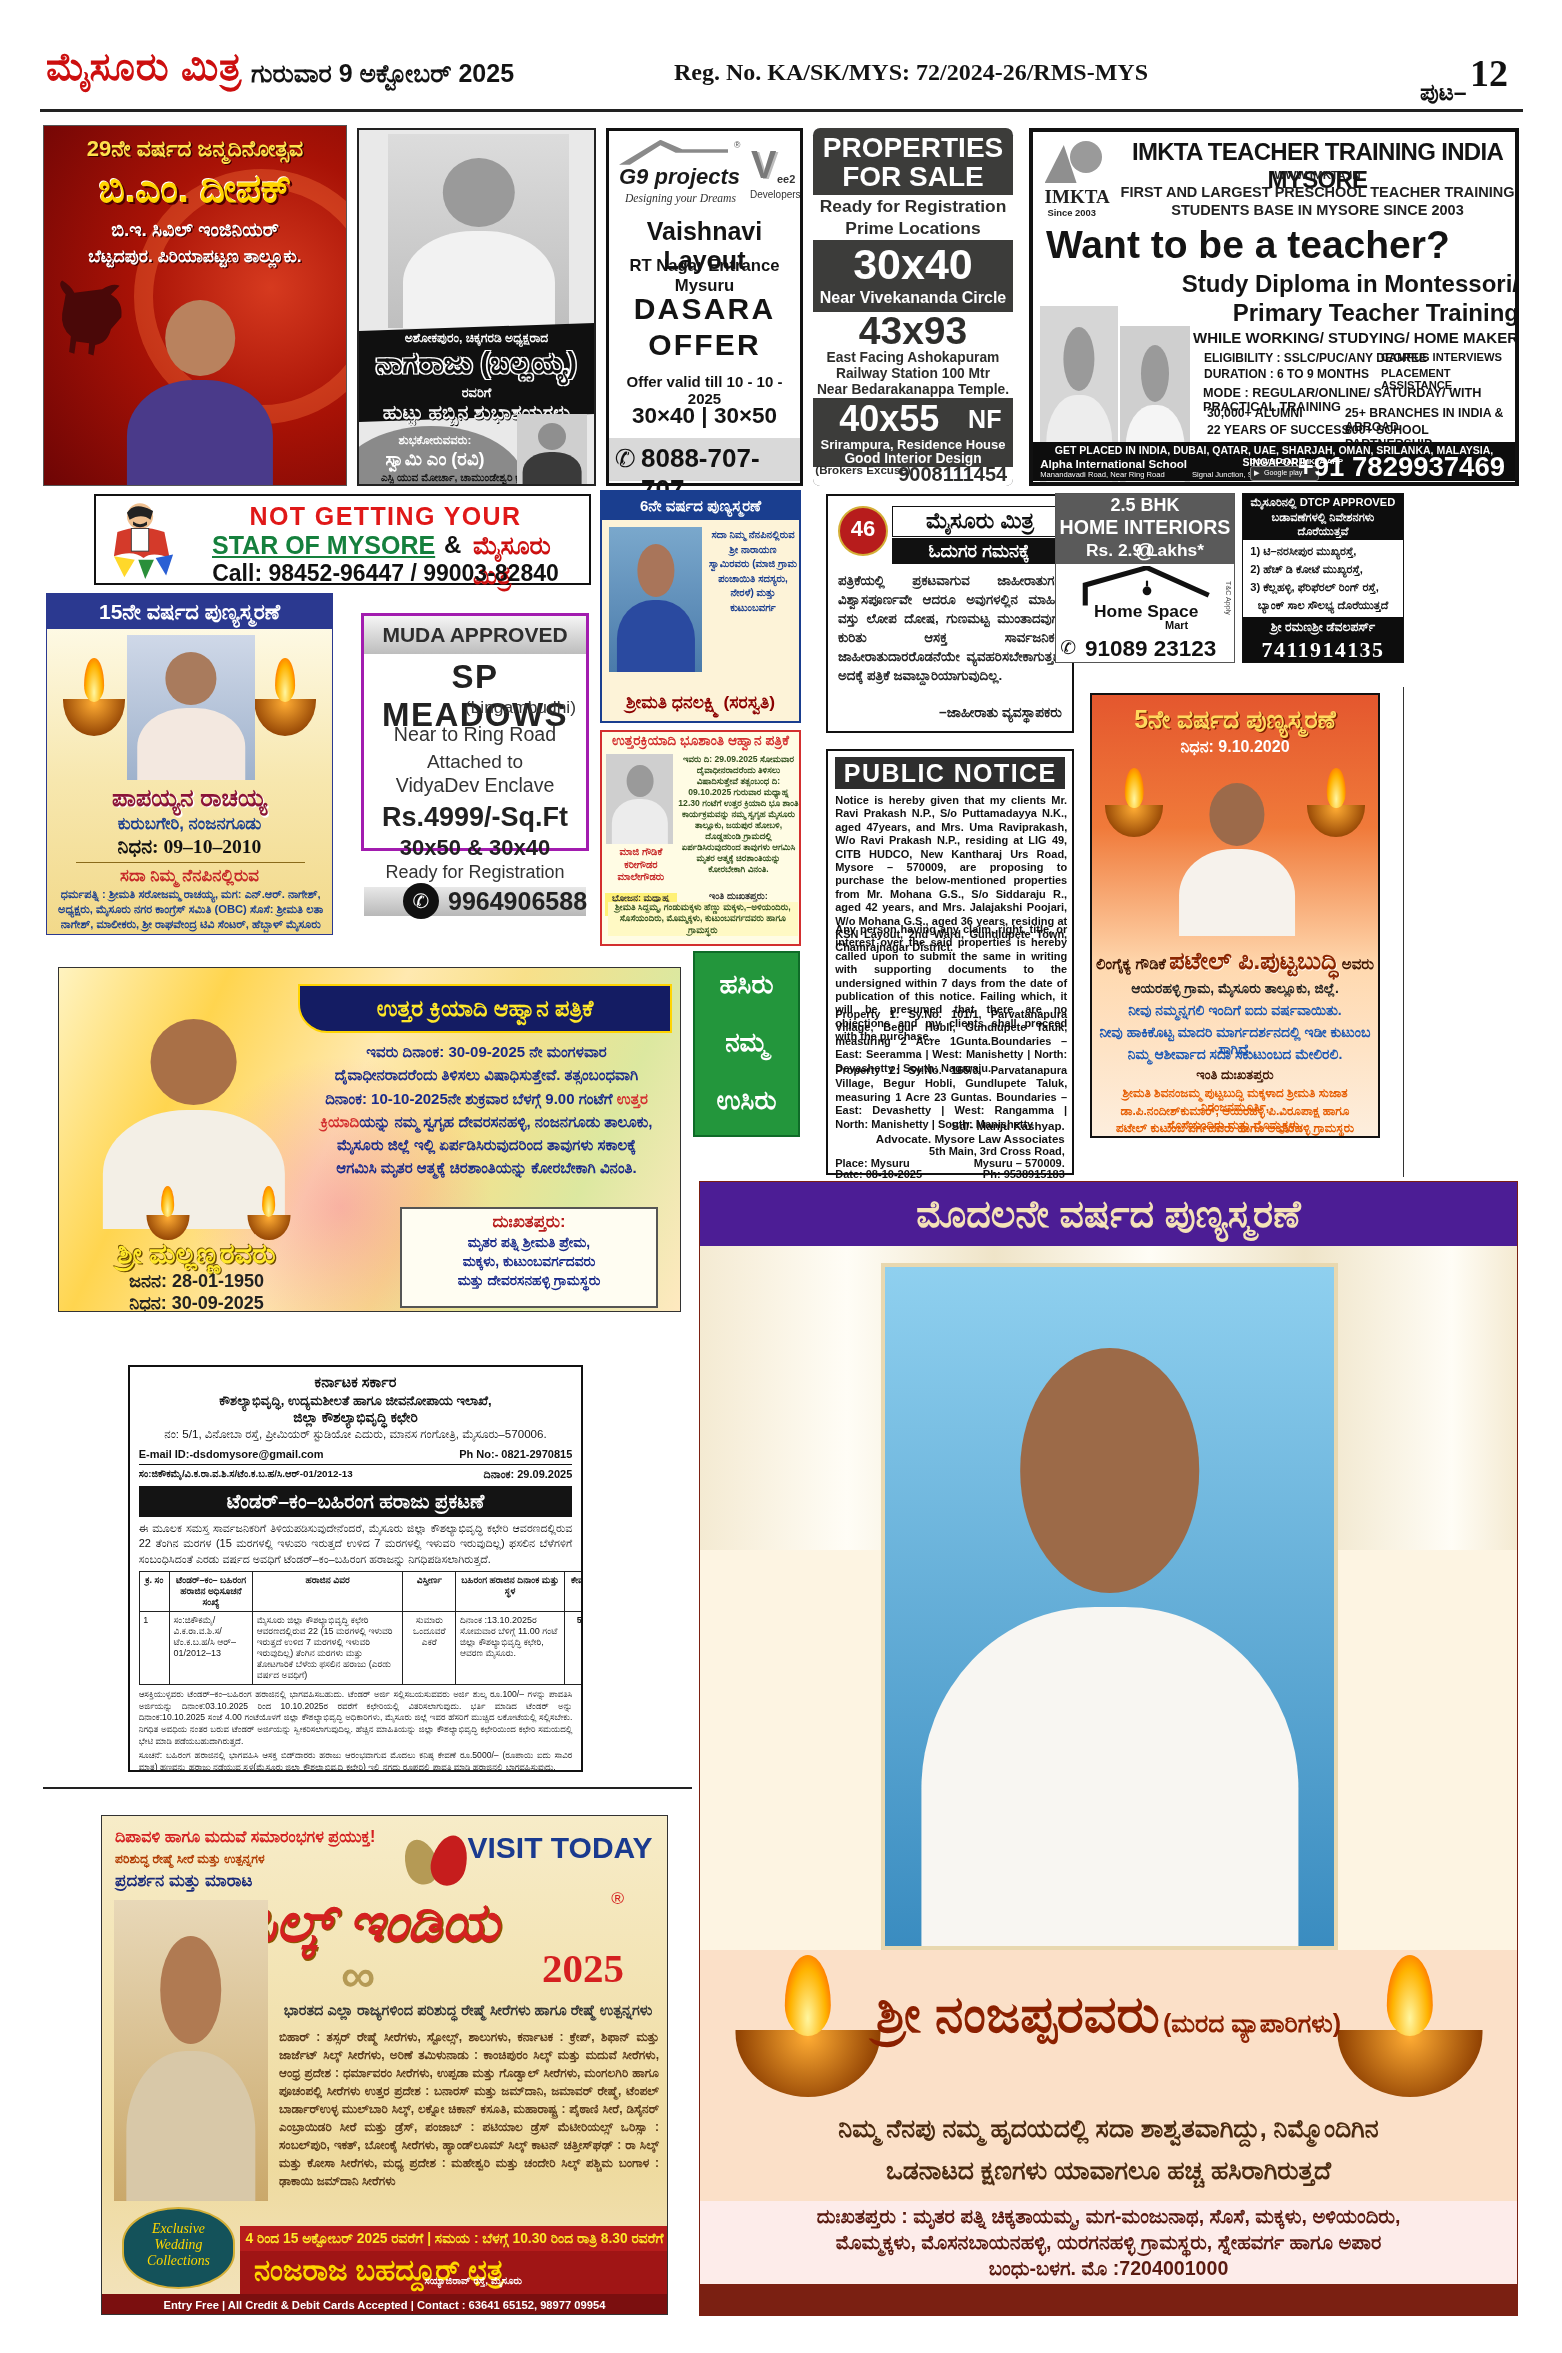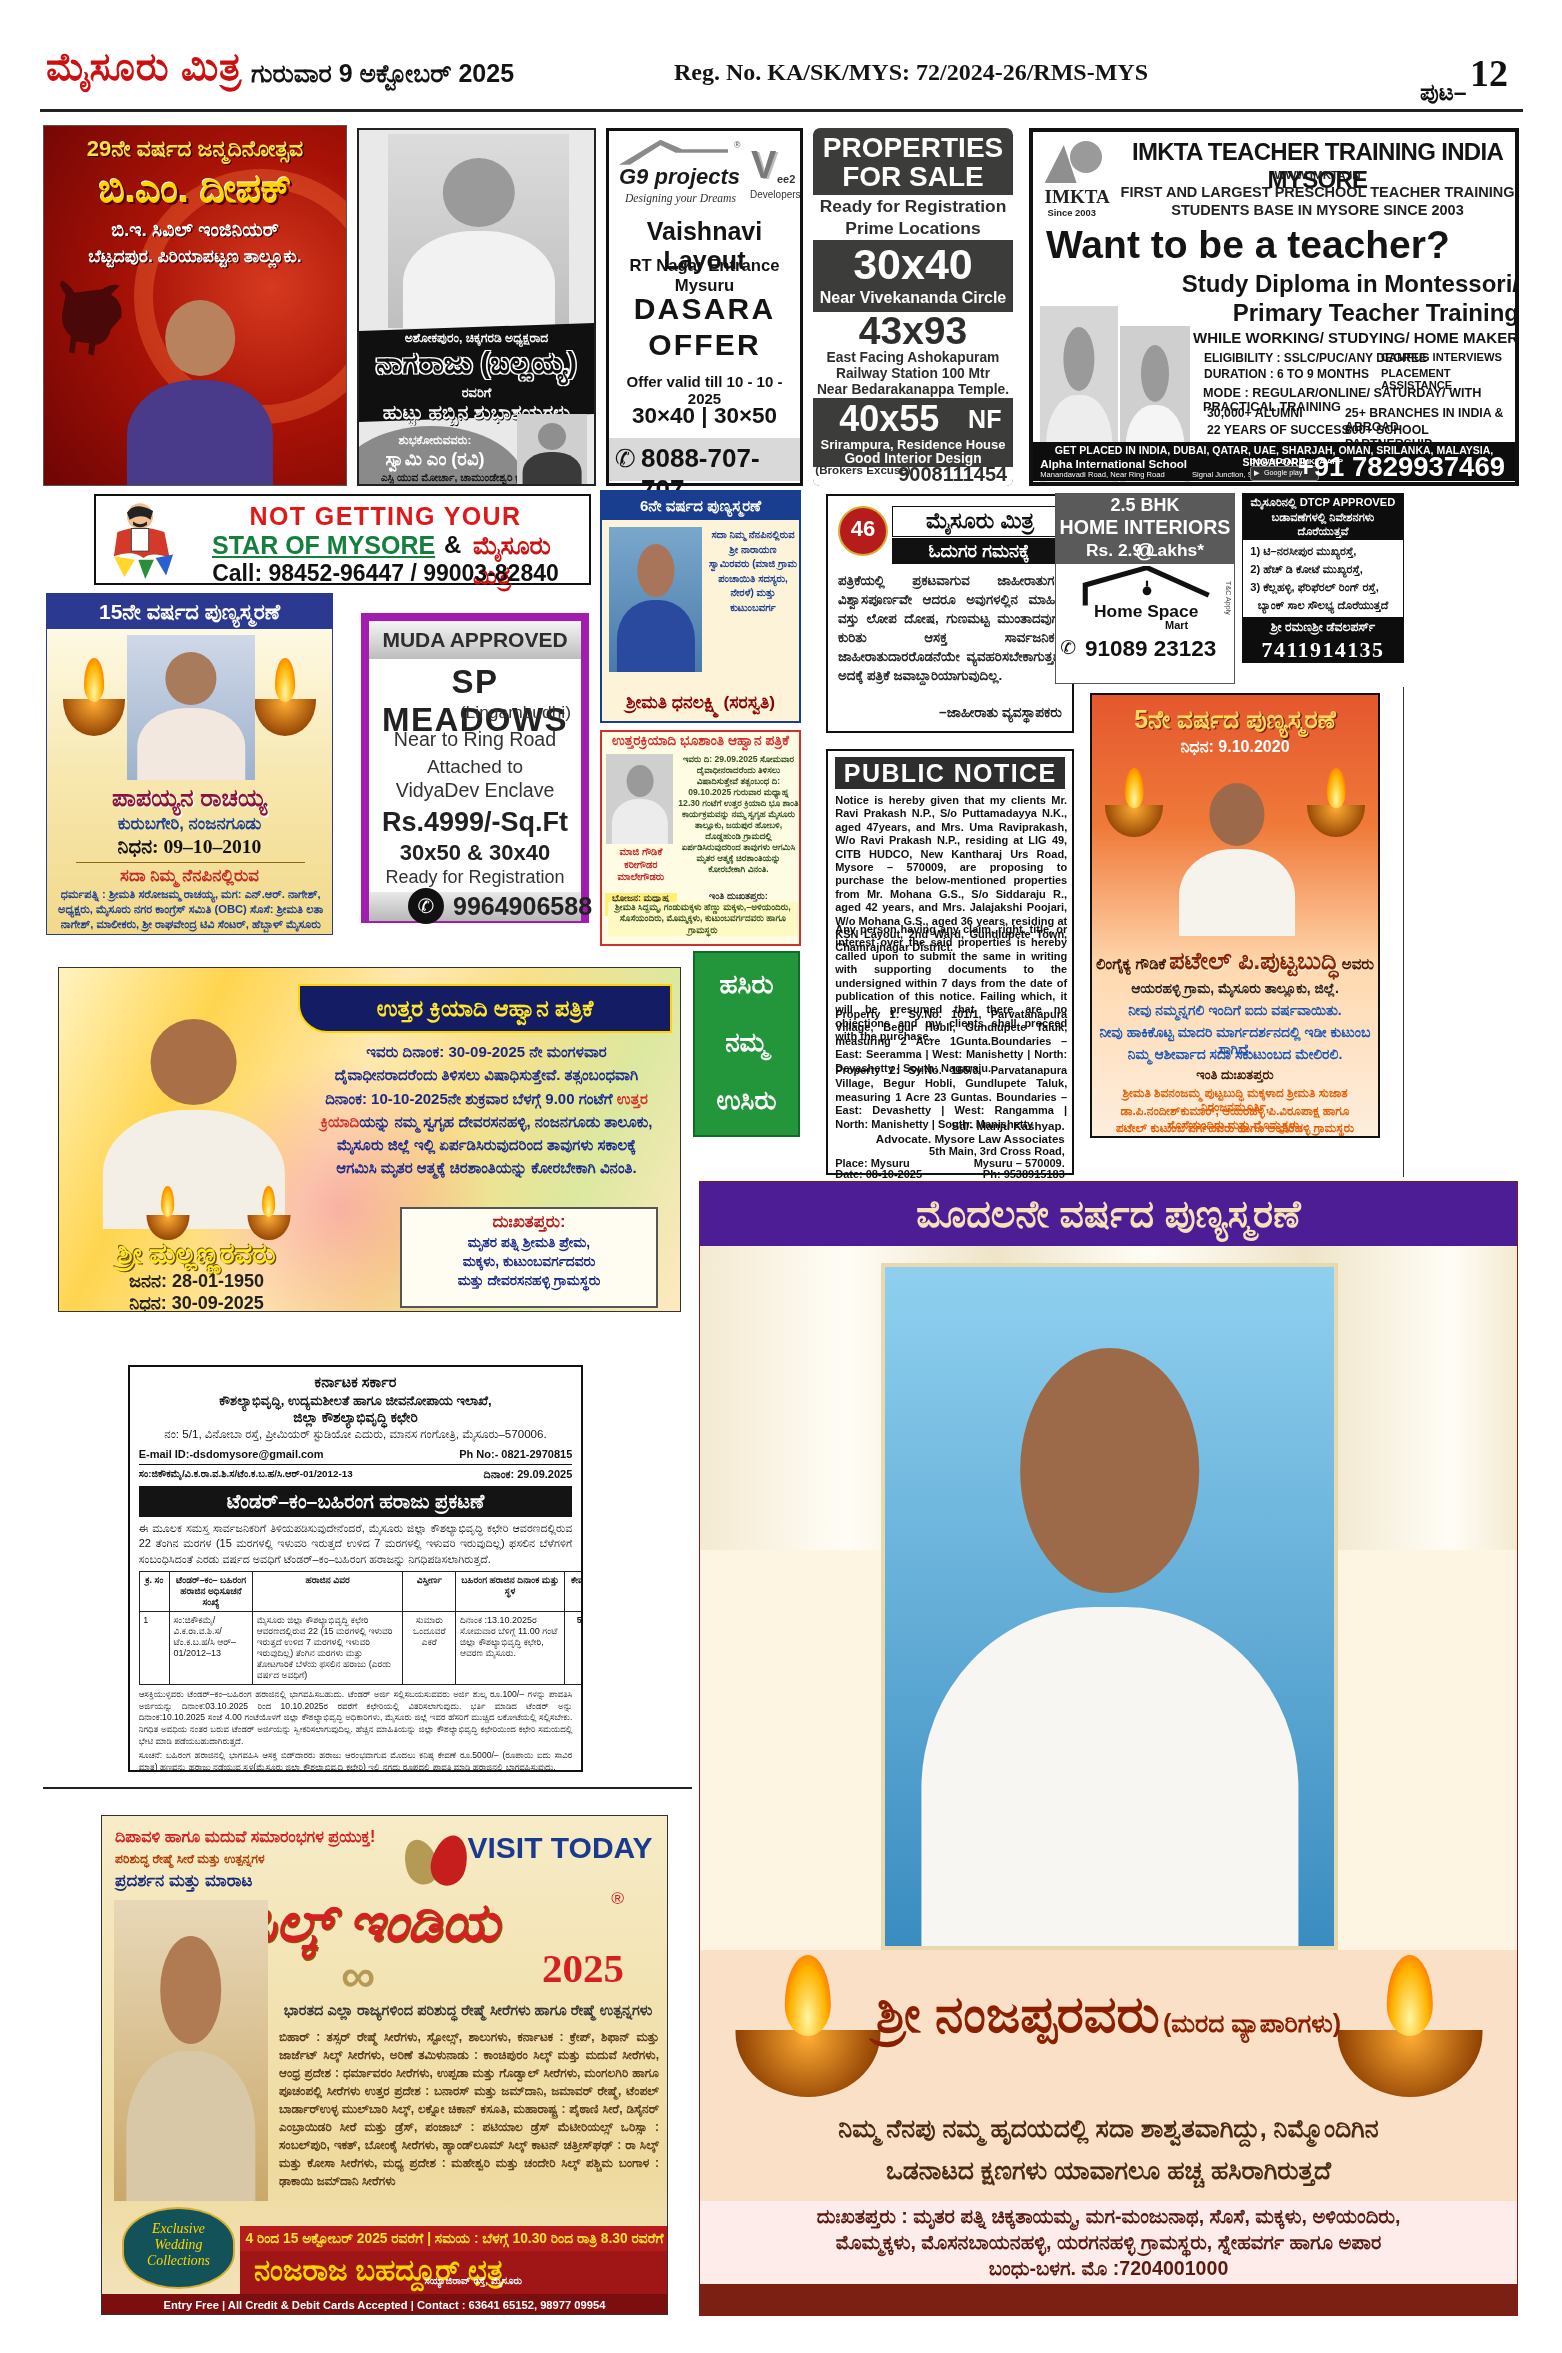--- a/index.html
+++ b/index.html
@@ -176,21 +176,21 @@
     <div class="diya" style="right:16px;top:62px;width:62px;height:80px"></div>
     <div class="ph" style="left:80px;top:41px;width:128px;height:145px;--skin:#a97b5d;--shirt:#f3e8e0;background:linear-gradient(#cfd8e8,#9fb2cc)"></div>
     <div class="abs c b" style="left:0;top:190px;width:100%;font-size:24px;color:#8b1538;text-shadow:1.4px 1.4px 0 #fff">ಪಾಪಯ್ಯನ ರಾಚಯ್ಯ</div>
     <div class="abs c b" style="left:0;top:220px;width:100%;font-size:16.7px;color:#1a3e8f">ಕುರುಬಗೇರಿ, ನಂಜನಗೂಡು</div>
     <div class="abs c b serif" style="left:0;top:242px;width:100%;font-size:19.6px;color:#111">ನಿಧನ: 09–10–2010</div>
     <div class="hrule" style="left:29px;top:268px;width:229px;height:1.4px;background:#8a6a1a"></div>
     <div class="abs c b" style="left:0;top:272px;width:100%;font-size:16.7px;color:#c62828">ಸದಾ ನಿಮ್ಮ ನೆನಪಿನಲ್ಲಿರುವ</div>
     <div class="abs c b" style="left:8.7px;top:293px;width:270px;font-size:11.2px;line-height:1.32;color:#1a3e8f">ಧರ್ಮಪತ್ನಿ : ಶ್ರೀಮತಿ ಸರೋಜಮ್ಮ ರಾಚಯ್ಯ, ಮಗ: ಎನ್.ಆರ್. ನಾಗೇಶ್, ಅಧ್ಯಕ್ಷರು, ಮೈಸೂರು ನಗರ ಕಾಂಗ್ರೆಸ್ ಸಮಿತಿ (OBC) ಸೊಸೆ: ಶ್ರೀಮತಿ ಲತಾ ನಾಗೇಶ್, ಮಾಲೀಕರು, ಶ್ರೀ ರಾಘವೇಂದ್ರ ಟಿವಿ ಸೆಂಟರ್, ಹೆಬ್ಬಾಳ್ ಮೈಸೂರು ಮತ್ತು ಕುಟುಂಬವರ್ಗ</div>
   </div>
 
-  <div class="ad" style="left:361px;top:613px;width:228px;height:310px;background:#fff;border:8px solid #a21caf">
+  <div class="ad" style="left:361px;top:613px;width:228px;height:238px;background:#fff;border:3px solid #a21caf">
     <div class="abs c b" style="left:0;top:0;width:100%;height:38px;background:linear-gradient(#f5f5f5,#bdbdbd);font-size:21px;line-height:38px;color:#2e2e2e">MUDA APPROVED</div>
     <div class="abs c b" style="left:0;top:42px;width:100%;font-size:33px;letter-spacing:1.4px;color:#222">SP MEADOWS</div>
     <div class="abs b" style="right:10px;top:81px;font-size:17.4px;color:#333;font-weight:normal">(Lingambudhi)</div>
     <div class="abs c" style="left:0;top:107px;width:100%;font-size:19.6px;color:#333">Near to Ring Road</div>
     <div class="abs c" style="left:0;top:135px;width:100%;font-size:19px;color:#333">Attached to</div>
     <div class="abs c" style="left:0;top:158px;width:100%;font-size:19.6px;color:#333">VidyaDev Enclave</div>
     <div class="abs c b" style="left:0;top:186px;width:100%;font-size:27px;color:#222">Rs.4999/-Sq.Ft</div>
     <div class="abs c b" style="left:0;top:219px;width:100%;font-size:22px;color:#222">30x50 &amp; 30x40</div>
     <div class="abs c" style="left:0;top:246px;width:100%;font-size:18px;color:#333">Ready for Registration</div>
     <div class="abs" style="left:0;top:271px;width:100%;height:29px;background:linear-gradient(#e8e8e8,#b8b8b8)"></div>
@@ -235,21 +235,21 @@
     <div class="abs j b" style="left:7.2px;top:313px;width:232px;font-size:11px;line-height:1.22;color:#111">Property 2: Sy.No. 165/3, Parvatanapura Village, Begur Hobli, Gundlupete Taluk, measuring 1 Acre 23 Guntas. Boundaries – East: Devashetty | West: Rangamma | North: Manishetty | South: Manishetty</div>
     <div class="abs b" style="right:7.2px;top:368px;font-size:11.6px;color:#111">Sd/-  Manju Kashyap.</div>
     <div class="abs b" style="right:7.2px;top:381px;font-size:11.6px;color:#111">Advocate. Mysore Law Associates</div>
     <div class="abs b" style="right:7.2px;top:394px;font-size:11px;color:#111">5th Main, 3rd Cross Road,</div>
     <div class="abs b" style="left:7.2px;top:406px;font-size:11px;color:#111">Place: Mysuru</div>
     <div class="abs b" style="right:7.2px;top:406px;font-size:11px;color:#111">Mysuru – 570009.</div>
     <div class="abs b" style="left:7.2px;top:417px;font-size:11px;color:#111">Date: 08-10-2025</div>
     <div class="abs b" style="right:7.2px;top:417px;font-size:11px;color:#111">Ph: 9538915183</div>
   </div>
 
-  <div class="ad" style="left:1055px;top:493px;width:180px;height:191px;background:#fff;border:1.4px solid #555;overflow:hidden">
+  <div class="ad" style="left:1055px;top:493px;width:180px;height:170px;background:#fff;border:1.4px solid #555;overflow:hidden">
     <div class="abs" style="left:0;top:0;width:100%;height:70px;background:#5a5a5a"></div>
     <div class="abs c b white" style="left:0;top:1.4px;width:100%;font-size:18px">2.5 BHK</div>
     <div class="abs c b white" style="left:0;top:22px;width:100%;font-size:19.6px">HOME INTERIORS @</div>
     <div class="abs c b white" style="left:0;top:46px;width:100%;font-size:17.4px">Rs. 2.9 Lakhs* onwards</div>
     <svg class="abs" style="left:22px;top:72px" width="138" height="41" viewBox="0 0 190 56">
       <path d="M10 54 L10 26 L95 2 L180 40" fill="none" stroke="#111" stroke-width="7"></path>
       <circle cx="95" cy="34" r="6" fill="#111"></circle>
       <line x1="95" y1="20" x2="95" y2="28" stroke="#111" stroke-width="3"></line>
     </svg>
     <div class="abs b" style="left:38px;top:107px;font-size:17.4px;color:#111">Home Space</div>

